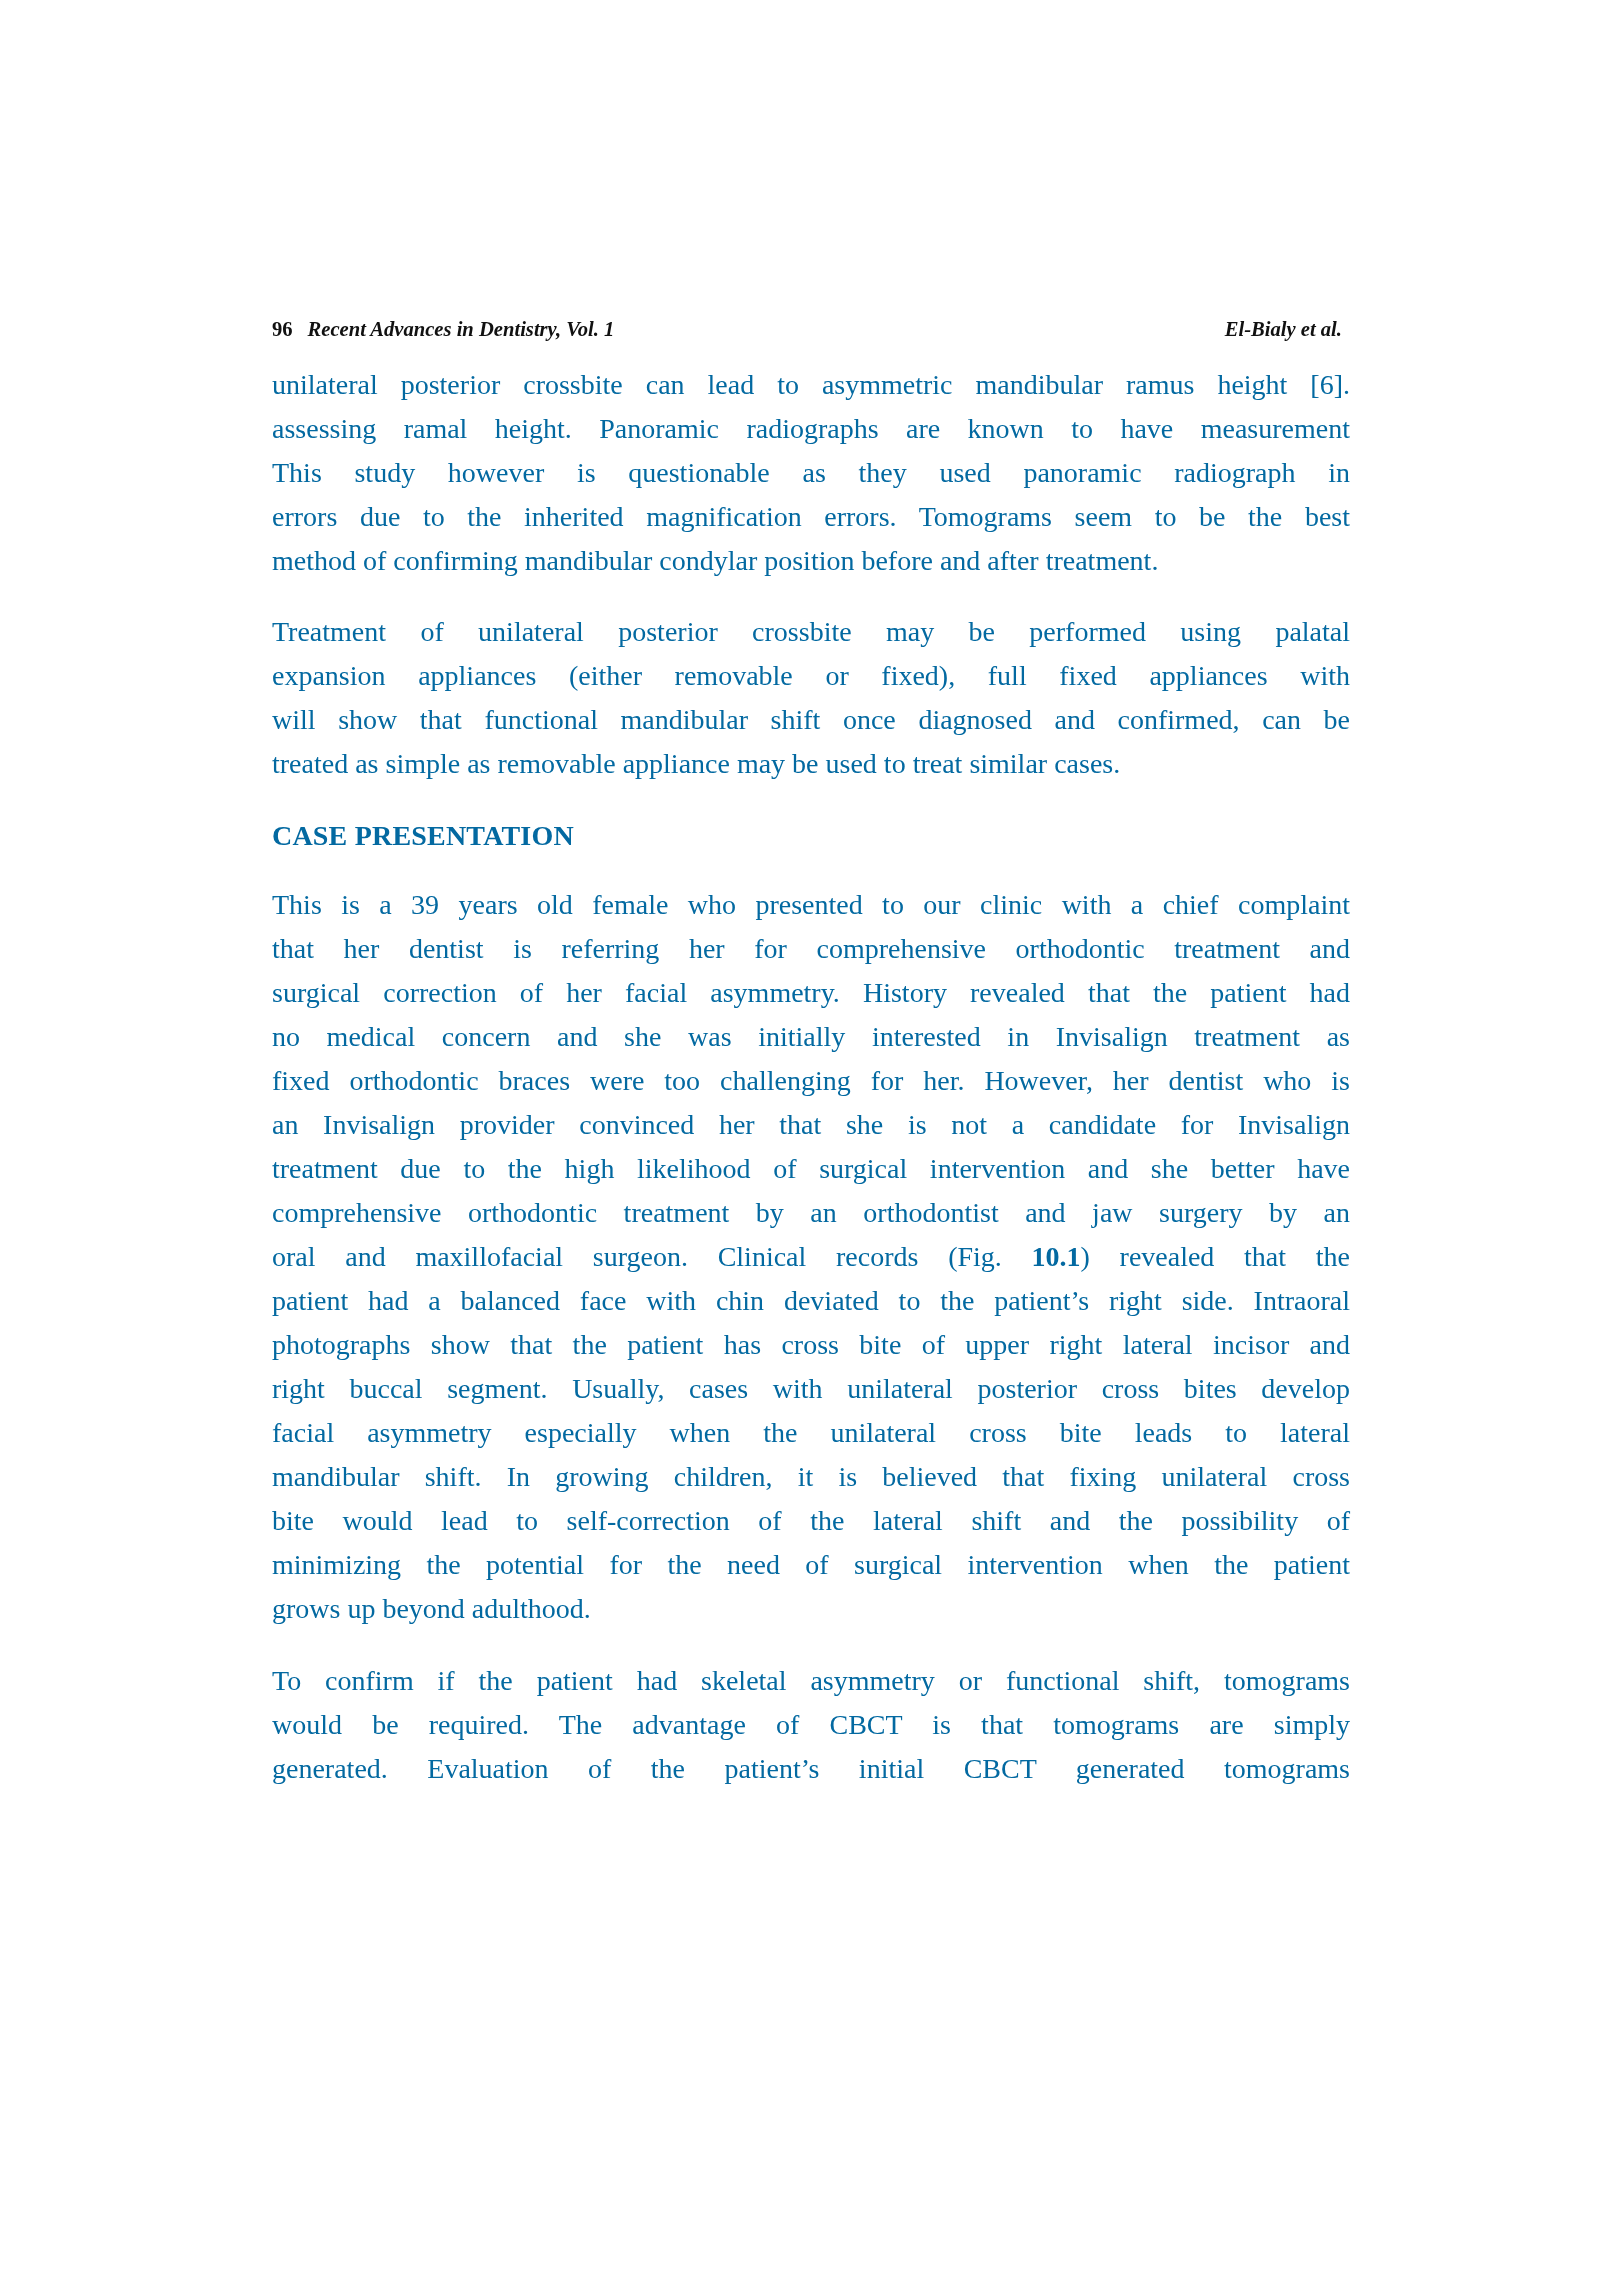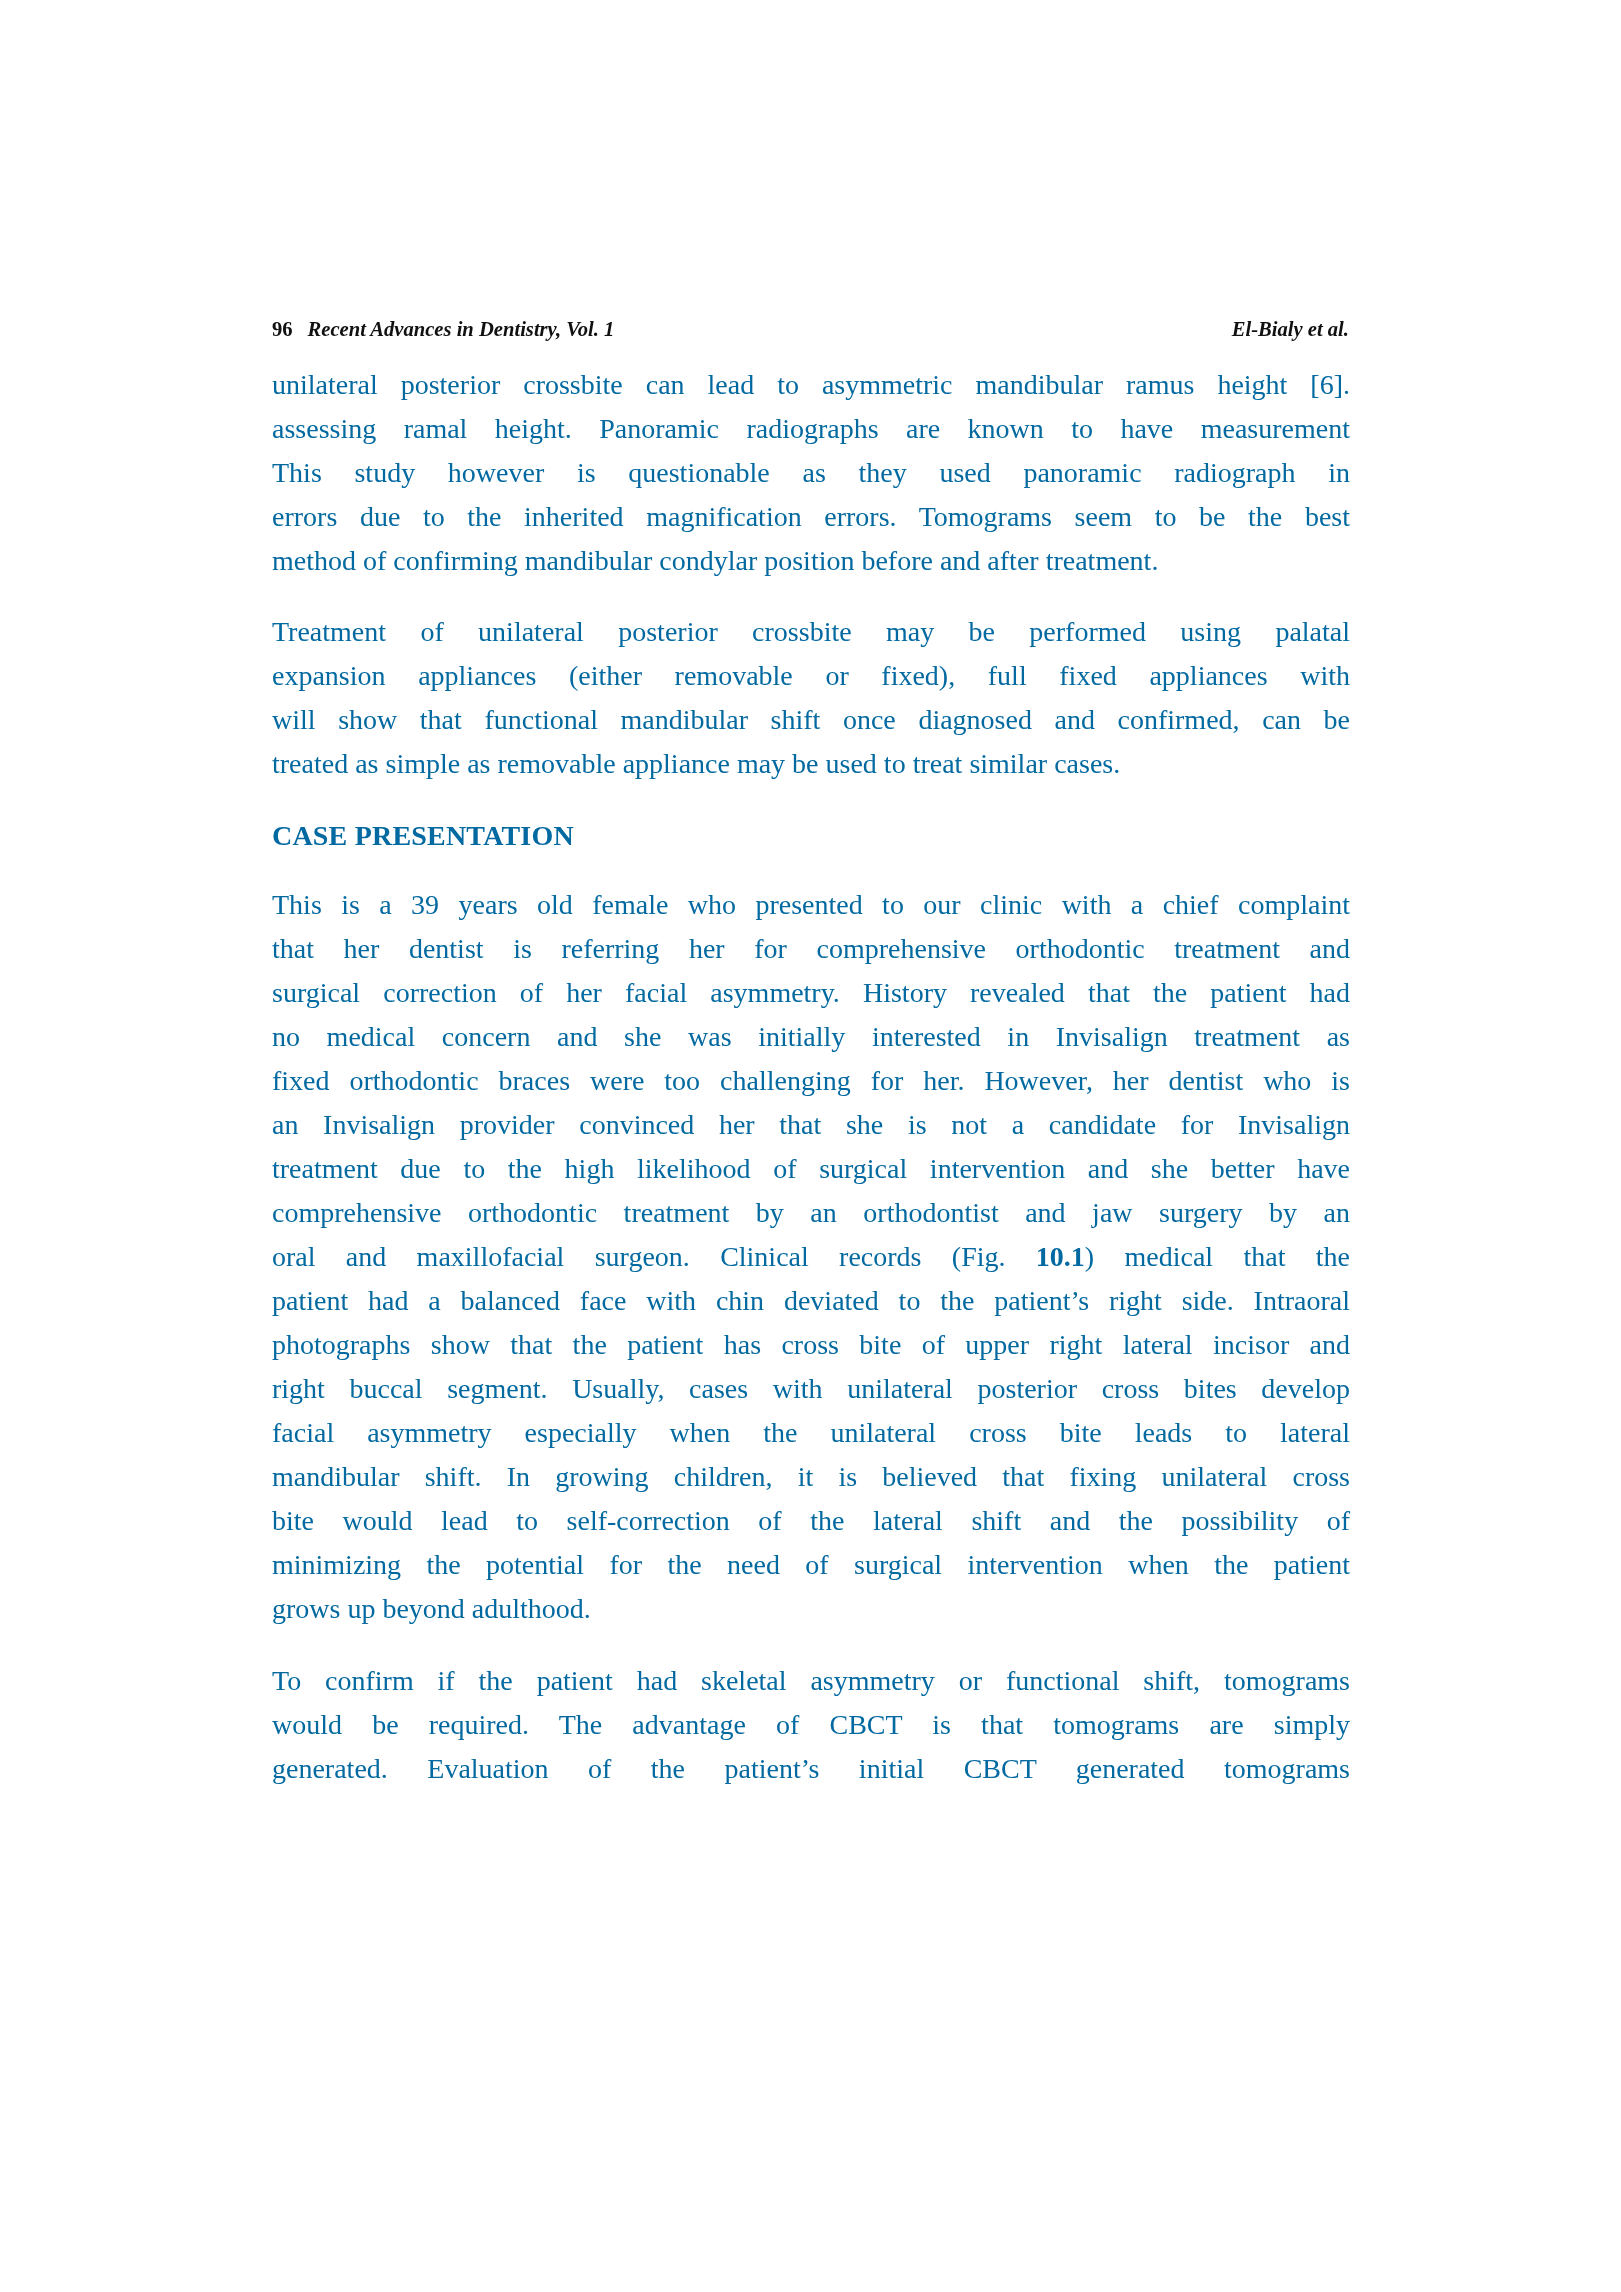--- a/index.html
+++ b/index.html
@@ -3,21 +3,21 @@
 <meta charset="utf-8">
 <style>
   html, body { margin: 0; padding: 0; background: #ffffff; }
   body { width: 1621px; height: 2293px; position: relative; overflow: hidden; }
   .page { position: absolute; left: 0; top: 0; width: 1621px; height: 2220px; background: #ffffff; }
   .running-head {
     position: absolute; left: 272px; top: 318px; width: 1078px; height: 27.4px;
     font-family: "Liberation Serif", serif; font-size: 20.6px; font-weight: bold; font-style: italic; color: #111;
   }
   .running-head .pn { font-style: normal; font-weight: bold; margin-right: 9.8px; }
-  .running-head .right { position: absolute; right: 1px; top: 0; }
+  .running-head .right { position: absolute; right: 8px; top: 0; }
   .body {
     position: absolute; left: 272px; top: 363px; width: 1078px;
     font-family: "Liberation Serif", serif; font-size: 28px; color: #0369a1;
   }
   .para { margin: 0 0 27.4px 0; }
   .line {
     display: block; height: 44px; line-height: 44px; white-space: nowrap;
     text-align: justify; text-align-last: justify;
   }
   .line.last { text-align-last: left; }
@@ -59,21 +59,21 @@
 
     <p class="para">
       <span class="line">This is a 39 years old female who presented to our clinic with a chief complaint</span>
       <span class="line">that her dentist is referring her for comprehensive orthodontic treatment and</span>
       <span class="line">surgical correction of her facial asymmetry. History revealed that the patient had</span>
       <span class="line">no medical concern and she was initially interested in Invisalign treatment as</span>
       <span class="line">fixed orthodontic braces were too challenging for her. However, her dentist who is</span>
       <span class="line">an Invisalign provider convinced her that she is not a candidate for Invisalign</span>
       <span class="line">treatment due to the high likelihood of surgical intervention and she better have</span>
       <span class="line">comprehensive orthodontic treatment by an orthodontist and jaw surgery by an</span>
-      <span class="line"><span>oral and maxillofacial surgeon. Clinical records (Fig. </span><span class="bold">10.1</span><span>) medical that the</span></span>
+      <span class="line"><span>oral and maxillofacial surgeon. Clinical records (Fig. </span><span class="bold">10.1</span><span>) revealed that the</span></span>
       <span class="line">patient had a balanced face with chin deviated to the patient’s right side. Intraoral</span>
       <span class="line">photographs show that the patient has cross bite of upper right lateral incisor and</span>
       <span class="line">right buccal segment. Usually, cases with unilateral posterior cross bites develop</span>
       <span class="line">facial asymmetry especially when the unilateral cross bite leads to lateral</span>
       <span class="line">mandibular shift. In growing children, it is believed that fixing unilateral cross</span>
       <span class="line">bite would lead to self-correction of the lateral shift and the possibility of</span>
       <span class="line">minimizing the potential for the need of surgical intervention when the patient</span>
       <span class="line last">grows up beyond adulthood.</span>
     </p>
 

